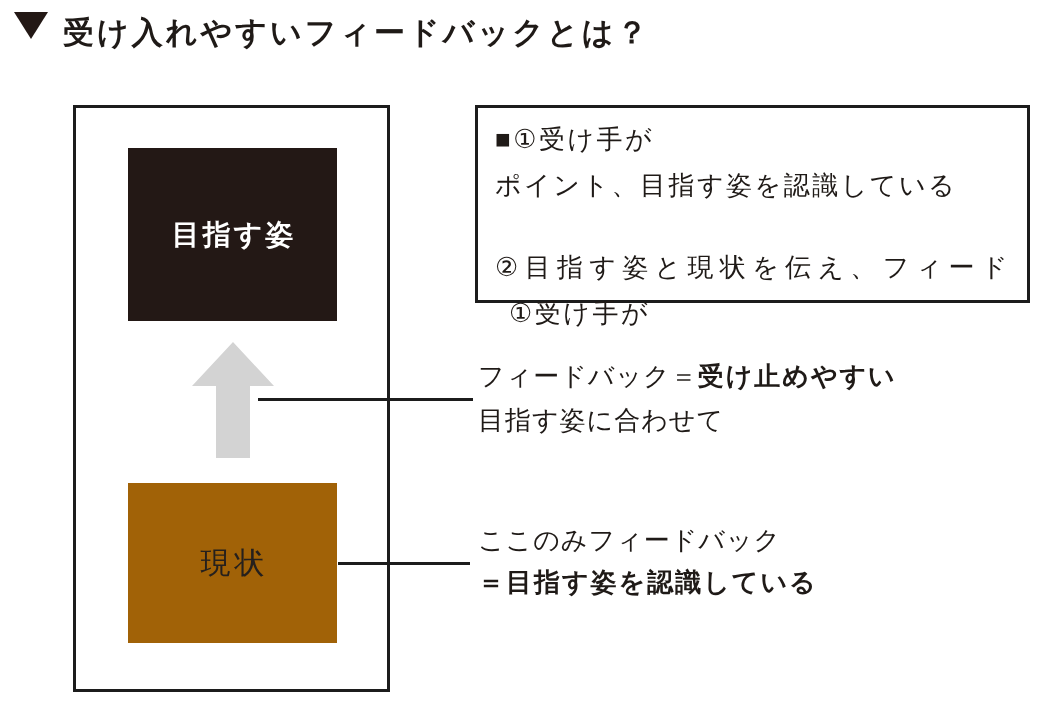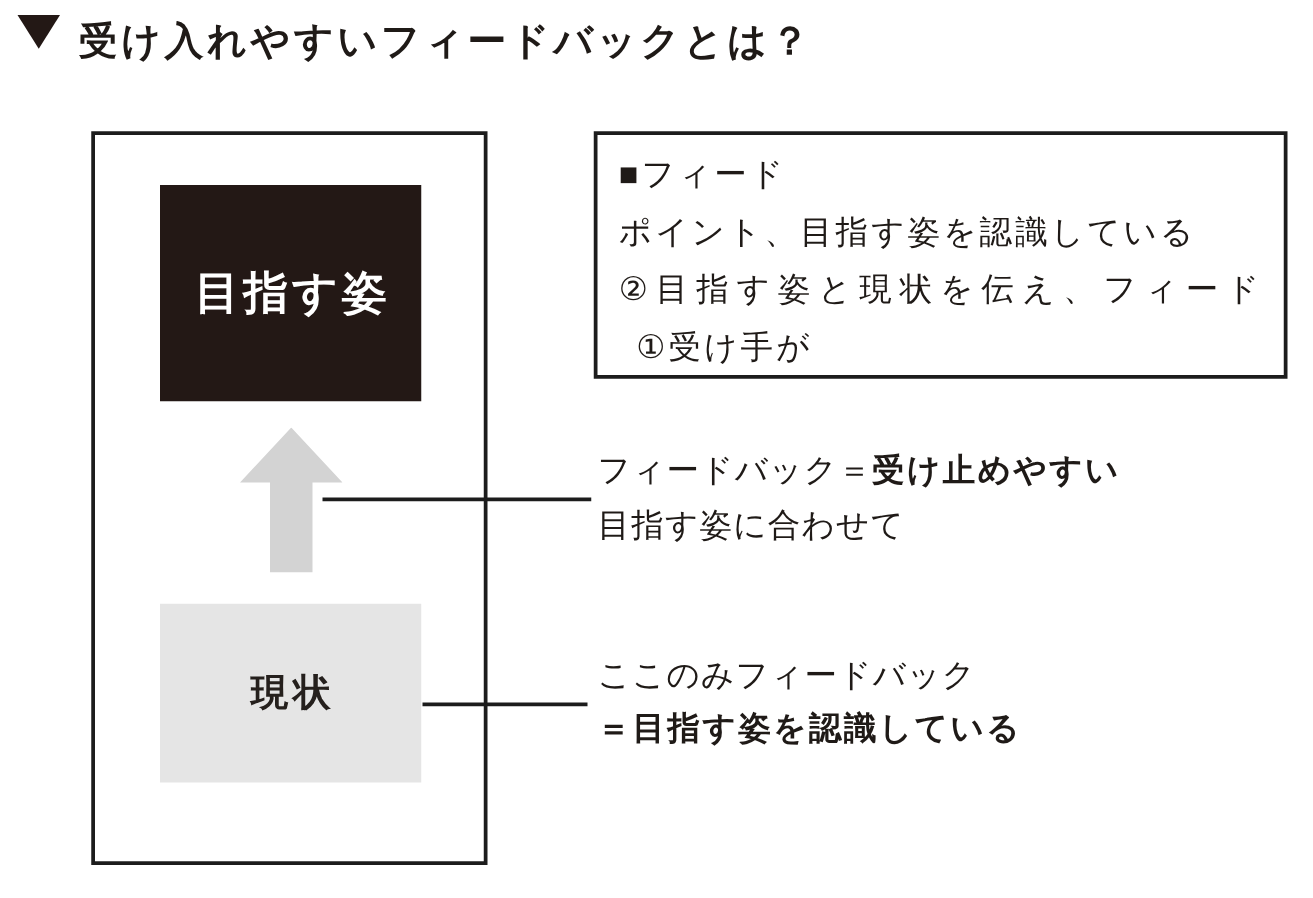--- a/index.html
+++ b/index.html
@@ -46,33 +46,33 @@
     background: #ffffff;
   }
 
   .goal-box {
     position: absolute;
     left: 128px; top: 148px;
     width: 209px; height: 173px;
     background: #231815;
     color: #ffffff;
     display: flex; align-items: center; justify-content: center;
-    font-size: 36px; font-weight: bold; letter-spacing: 3px;
+    font-size: 28px; font-weight: bold; letter-spacing: 3px;
     text-indent: 3px;
     white-space: nowrap;
   }
 
   .current-box {
     position: absolute;
     left: 128px; top: 483px;
-    width: 209px; height: 143px;
-    background: #e5e5e5;
+    width: 209px; height: 160px;
+    background: #a16207;
     color: #25201d;
     display: flex; align-items: center; justify-content: center;
-    font-size: 30px; font-weight: bold; letter-spacing: 4px;
+    font-size: 30px; font-weight: normal; letter-spacing: 4px;
     text-indent: 4px;
     white-space: nowrap;
   }
 
   .up-arrow {
     position: absolute;
     left: 192px; top: 342px;
     width: 82px; height: 116px;
   }
 
@@ -92,20 +92,21 @@
     font-size: 26px;
     line-height: 46px;
     letter-spacing: 2.5px;
     color: #1f1a17;
     white-space: nowrap;
   }
   .points-line.justify {
     white-space: normal;
     text-align: justify;
     text-align-last: justify;
+    margin-top: 36px;
   }
   .points-line.cont { padding-left: 14px; }
 
   
   .annotation {
     position: absolute;
     left: 478px;
     font-size: 26px;
     letter-spacing: 1px;
     color: #1f1a17;
@@ -136,21 +137,21 @@
   </svg>
 
   <div class="current-box">
     <span>現状</span>
   </div>
 
   <div class="connector c1"></div>
   <div class="connector c2"></div>
 
   <div class="points-box">
-    <div class="points-line">■フィード</div>
+    <div class="points-line">■①受け手が</div>
     <div class="points-line">ポイント、目指す姿を認識している</div>
     <div class="points-line justify">②目指す姿と現状を伝え、フィード</div>
     <div class="points-line cont">①受け手が</div>
   </div>
 
   <div class="annotation a1">
     <div>
       <span>フィードバック＝</span><span class="b">受け止めやすい</span>
     </div>
     <div>目指す姿に合わせて</div>

